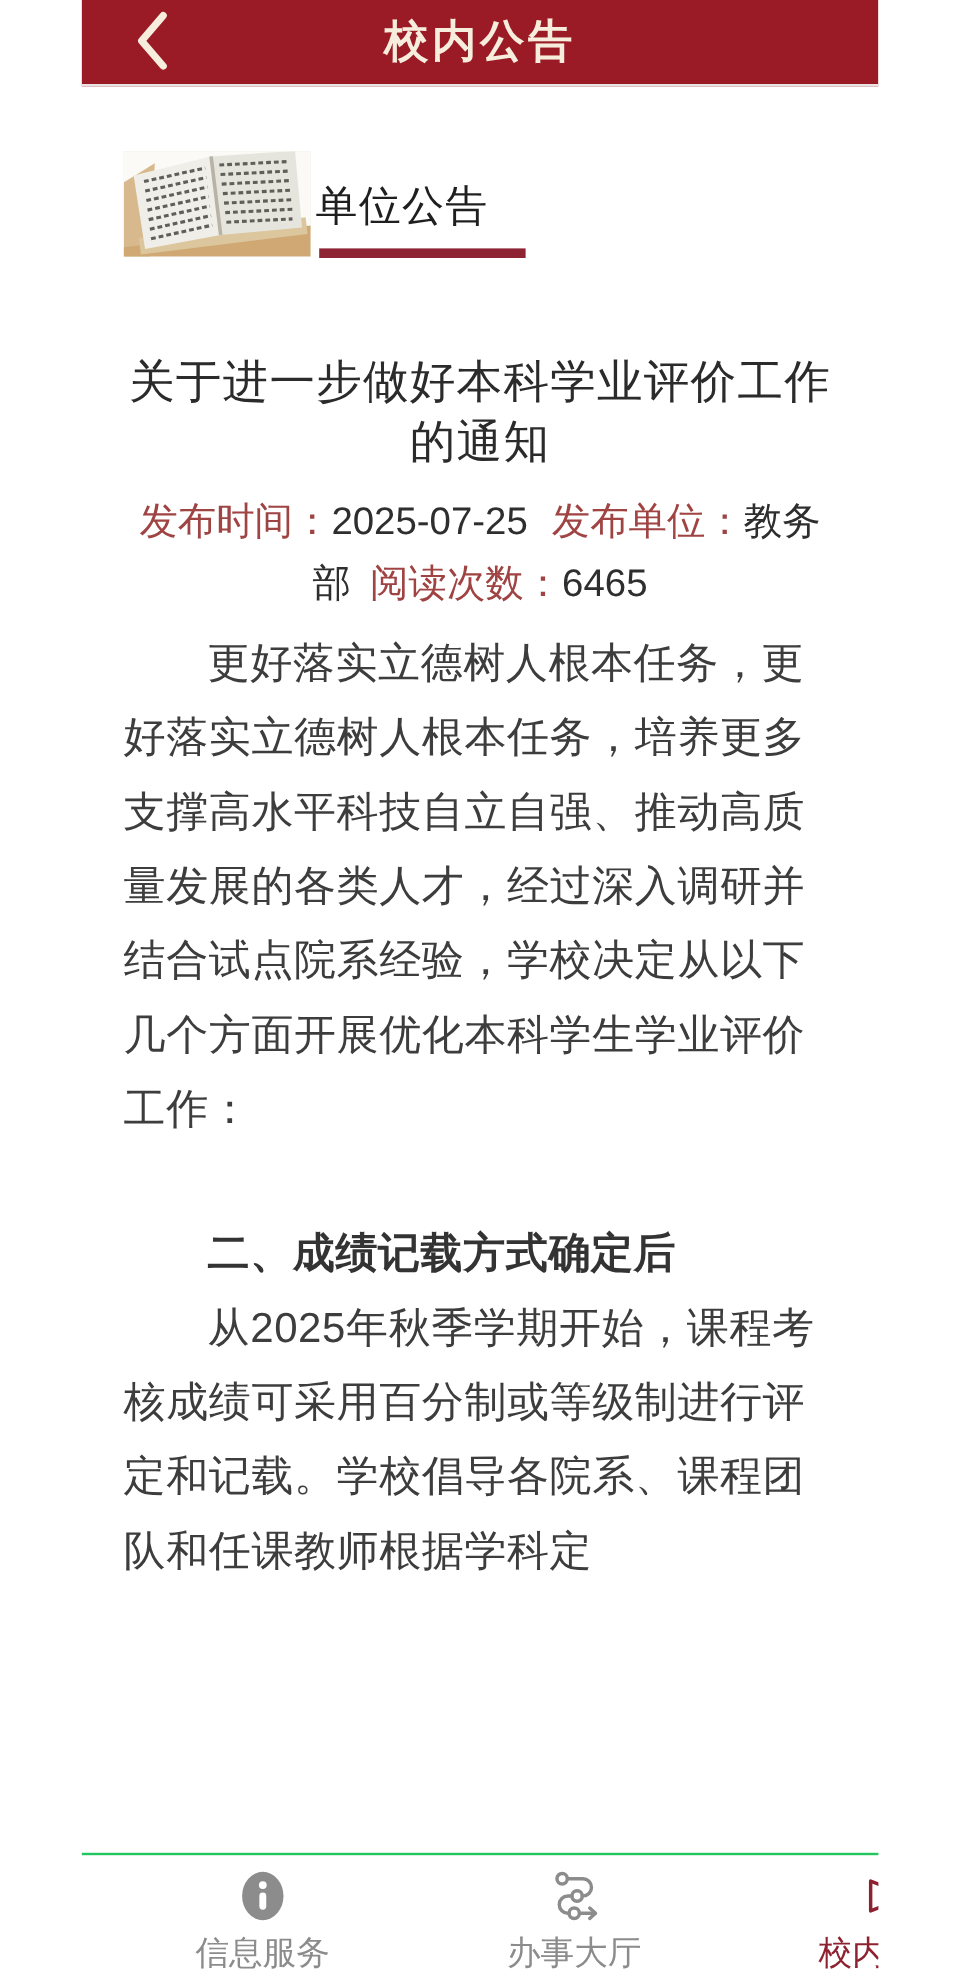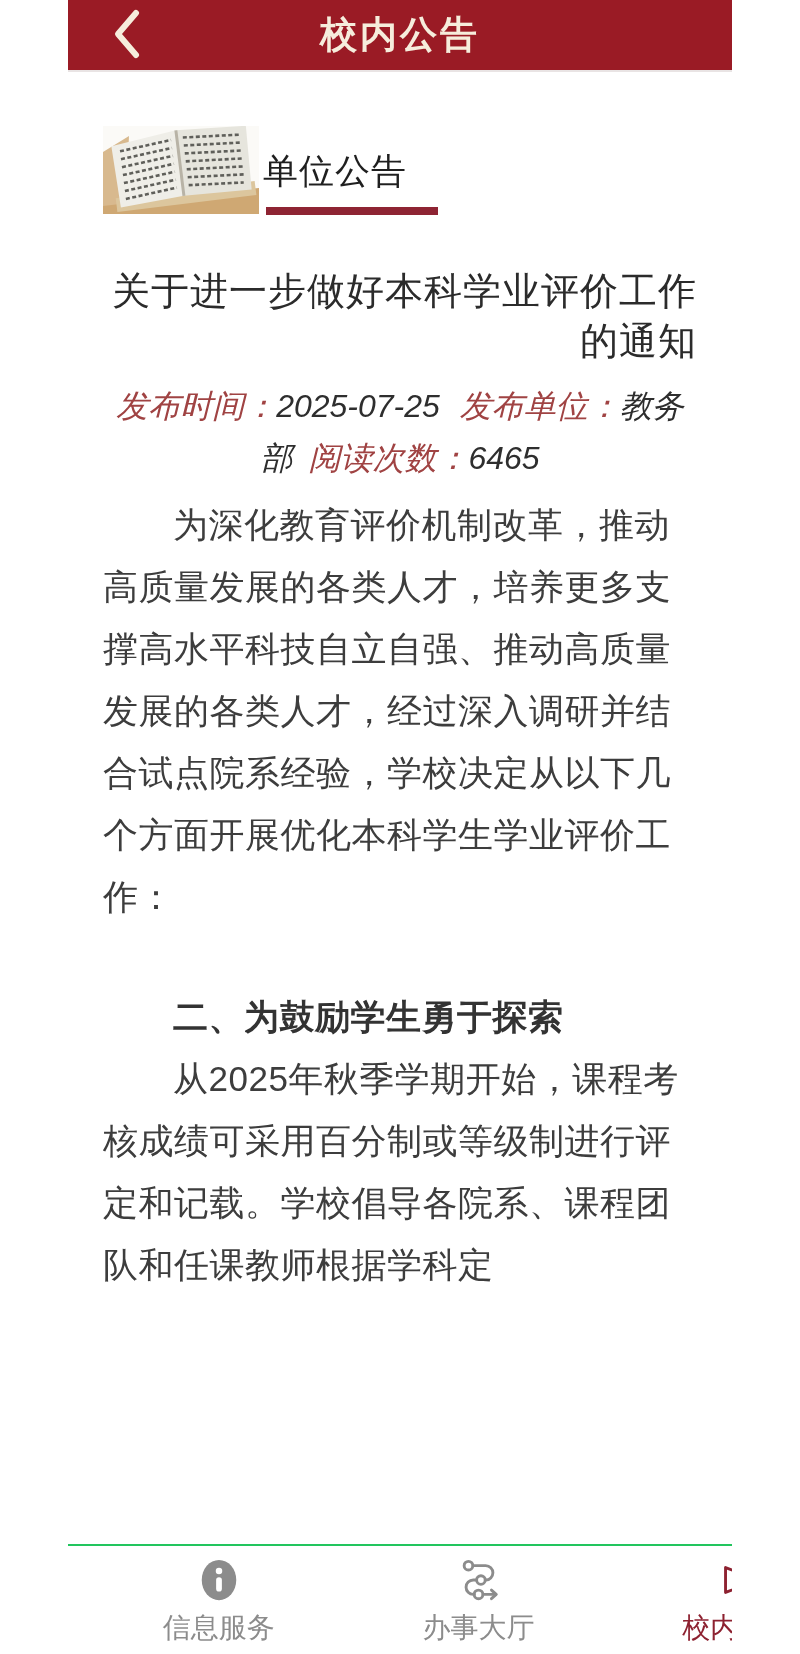--- a/index.html
+++ b/index.html
@@ -36,25 +36,25 @@
   .banner-label{
     position:absolute;left:160px;top:22px;font-size:35px;color:#1f1f1f;letter-spacing:1px;
   }
   .banner-underline{
     position:absolute;left:163px;top:81px;width:172px;height:8px;background:var(--accent-bar);
   }
 
   
   .article{padding:0 35px;}
   .article-title{
-    margin-top:50px;text-align:right;font-size:38px;line-height:50px;
+    margin-top:78px;text-align:center;font-size:38px;line-height:50px;
     color:var(--title-text);font-weight:500;letter-spacing:1px;
   }
   .meta{
-    margin-top:14px;text-align:center;font-size:32px;line-height:52px;color:#2e2e2e;font-style:italic;
+    margin-top:14px;text-align:center;font-size:32px;line-height:52px;color:#2e2e2e;
   }
   .meta .lbl{color:var(--meta-label);}
   .meta .gap-a{padding-left:20px;}
   .meta .gap-b{padding-left:16px;}
 
   .article-body{margin-top:10px;font-size:35px;line-height:62px;color:var(--body-text);letter-spacing:0.5px;}
   .article-body p{text-indent:2em;}
   .article-body h3{
     text-indent:2em;font-size:35px;line-height:62px;font-weight:700;color:#333;
     margin-top:58px;
@@ -125,22 +125,22 @@
   </div>
 
   <div class="article">
     <div class="article-title">关于进一步做好本科学业评价工作的通知</div>
 
     <div class="meta">
       <span class="lbl">发布时间：</span><span>2025-07-25</span><span class="lbl gap-a">发布单位：</span><span>教务部</span><span class="lbl gap-b">阅读次数：</span><span>6465</span>
     </div>
 
     <div class="article-body">
-        <p>为深化教育评价机制改革，推动高质量发展的各类人才，培养更多支撑高水平科技自立自强、推动高质量发展的各类人才，经过深入调研并结合试点院系经验，学校决定从以下几个方面开展优化本科学生学业评价工作：</p>
-        <h3>二、为鼓励学生勇于探索</h3>
+        <p>更好落实立德树人根本任务，更好落实立德树人根本任务，培养更多支撑高水平科技自立自强、推动高质量发展的各类人才，经过深入调研并结合试点院系经验，学校决定从以下几个方面开展优化本科学生学业评价工作：</p>
+        <h3>二、成绩记载方式确定后</h3>
         <p>从2025年秋季学期开始，课程考核成绩可采用百分制或等级制进行评定和记载。学校倡导各院系、课程团队和任课教师根据学科定</p>
       </div>
   </div>
 
   <div class="tabbar">
 
     <button class="tab">
       <span class="tab-icon">
         <svg width="46" height="46" viewBox="0 0 48 48">
           <ellipse cx="24" cy="24" rx="18" ry="21" fill="#8C8C8C"></ellipse>

